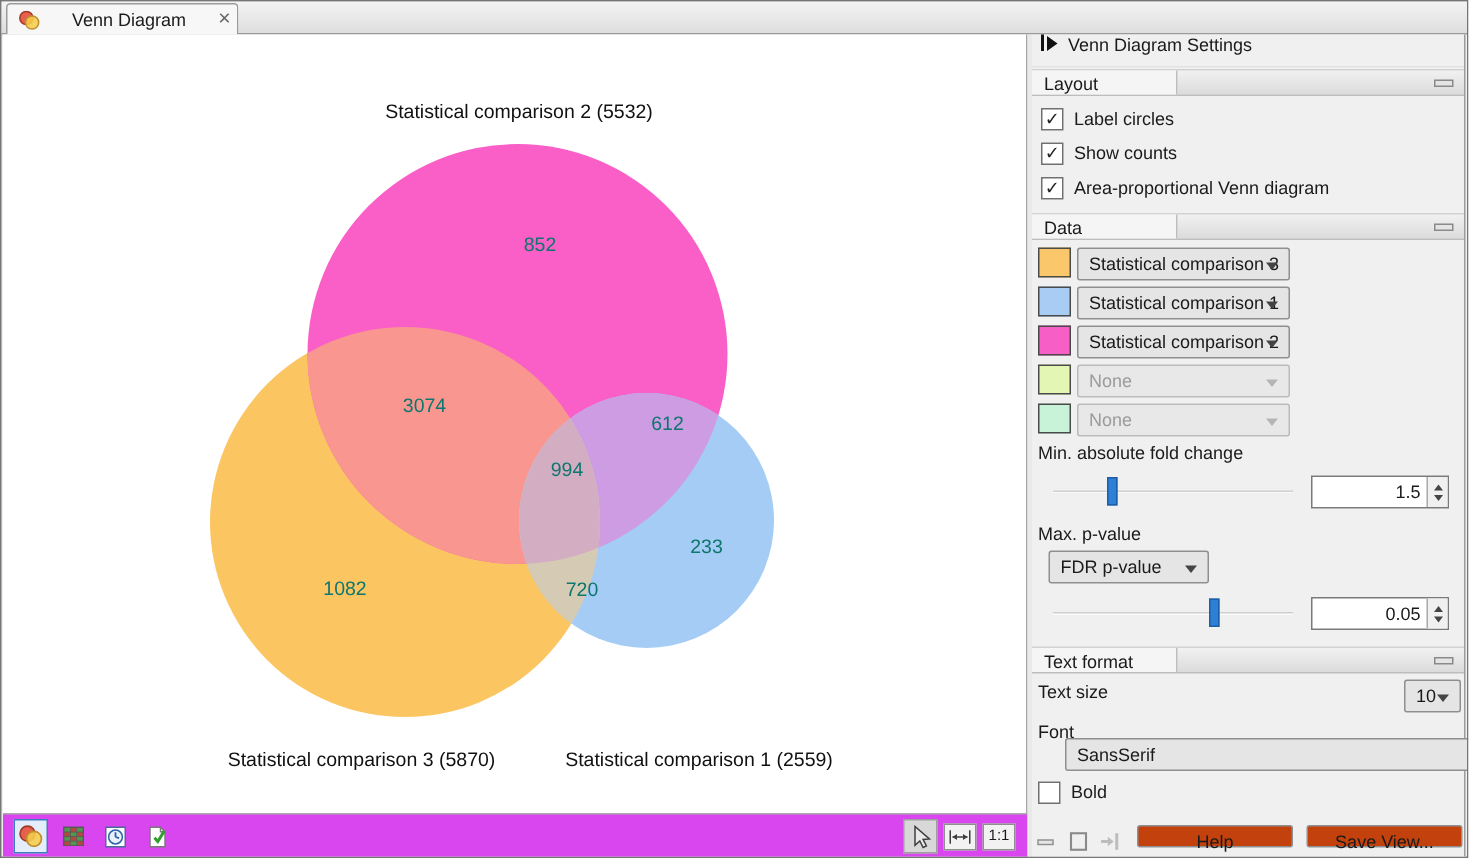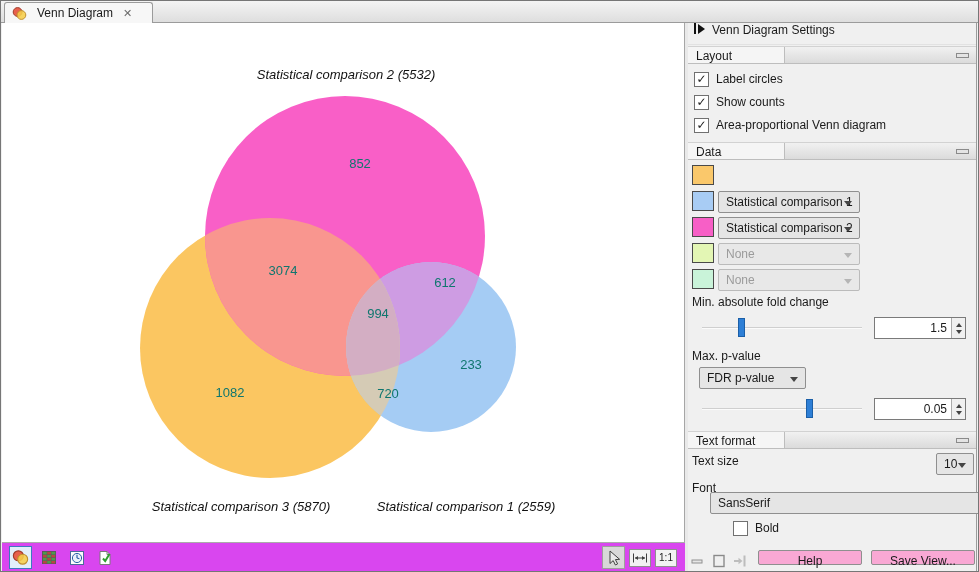--- a/index.html
+++ b/index.html
@@ -4,29 +4,29 @@
 <style>
   * { margin:0; padding:0; box-sizing:border-box; }
   html,body { width:979px; height:572px; }
   body { font-family:"Liberation Sans","DejaVu Sans",sans-serif; font-size:12px; color:#1a1a1a; }
   #app { position:relative; width:979px; height:572px; background:#F0F0F0; border:1px solid #767676; overflow:hidden; }
 
   
   #tabbar { position:absolute; left:0; top:0; width:100%; height:22px;
             background:linear-gradient(#F4F4F4,#DEDEDE); border-bottom:1px solid #9B9B9B; }
   .tab { position:absolute; left:3px; top:1px; height:21px; display:flex; align-items:center;
-         gap:10px; padding:0 20px 0 7px; background:#F7F7F7; border:1px solid #9B9B9B; border-bottom:none;
+         gap:21px; padding:0 4px 0 7px; background:#F7F7F7; border:1px solid #9B9B9B; border-bottom:none;
          border-radius:3px 3px 0 0; }
   .tab .close { color:#6b6b6b; font-size:11px; line-height:11px; cursor:default; }
 
   
   #main { position:absolute; left:1px; top:22px; width:683px; height:519px; background:#fff;
           border-right:1px solid #A6A6A6; }
   #main svg.venn { position:absolute; left:0; top:0; }
-  .vlabel { position:absolute; transform:translate(-50%,-50%); font-size:13px; color:#111; white-space:nowrap;font-style:italic; }
+  .vlabel { position:absolute; transform:translate(-50%,-50%); font-size:13px; color:#111; white-space:nowrap; }
   .vcount { position:absolute; transform:translate(-50%,-50%); font-size:13px; color:#0f766e; }
 
   
   #statusbar { position:absolute; left:1px; top:541px; width:683px; height:30px; background:#d946ef;
                border-top:1px solid #ABABAB; display:flex; align-items:center; }
   .sb-left { display:flex; gap:5px; margin-left:7px; }
   .sb-right { margin-left:auto; display:flex; gap:4px; align-items:center; margin-right:8px; }
   .icon-btn { width:23px; height:23px; display:flex; align-items:center; justify-content:center;
               border:1px solid transparent; }
   .icon-btn.sel-blue { border:1px solid #3D7BBF; background:#E3EEFA; }
@@ -69,21 +69,21 @@
   .slider .thumb { position:absolute; top:1px; width:7px; height:19px; background:#2E7FD6; border:1px solid #1B5FA8; }
   .spinner { position:absolute; left:186px; width:92px; height:22px; background:#fff; border:1px solid #7A7A7A;
              display:flex; align-items:center; }
   .spinner .val { flex:1; text-align:right; padding-right:4px; }
   .spinner .btns { width:14px; height:100%; border-left:1px solid #ABABAB; background:#F0F0F0;
                    display:flex; flex-direction:column; align-items:center; justify-content:center; gap:3px; }
   .tri-up { width:0; height:0; border-left:3.5px solid transparent; border-right:3.5px solid transparent;
             border-bottom:4px solid #444; }
   .tri-dn { width:0; height:0; border-left:3.5px solid transparent; border-right:3.5px solid transparent;
             border-top:4px solid #444; }
-  .btn { position:absolute; height:15px; background:#f9a8d4; border:1px solid #8F8F8F; border-radius:2px;
+  .btn { position:absolute; height:15px; background:#c2410c; border:1px solid #8F8F8F; border-radius:2px;
          text-align:center; padding-top:3px; }
   #panel-footer-icons { position:absolute; left:3px; top:530px; display:flex; gap:7px; align-items:center; }
 </style>
 </head>
 <body>
 
 <div id="app">
 
   <div id="tabbar">
     <div class="tab">
@@ -224,20 +224,24 @@
       <span class="checkbox">✓</span>
       <span>Area-proportional Venn diagram</span>
     </div>
 
     <div class="band" style="top:119px;">
       <span class="band-tab">Data</span>
       <span class="min-icon"></span>
     </div>
 
     <span class="swatch" style="top: 142px; background: rgb(250, 200, 107);"></span>
+    <div class="combo" style="left:30px; top:142px; width:142px;">
+      <span>Statistical comparison 3</span>
+        <span class="chev"></span>
+    </div>
     <span class="swatch" style="top: 168px; background: rgb(168, 204, 244);"></span>
     <div class="combo" style="left:30px; top:168px; width:142px;">
       <span>Statistical comparison 1</span>
         <span class="chev"></span>
     </div>
     <span class="swatch" style="top: 194px; background: rgb(247, 95, 198);"></span>
     <div class="combo" style="left:30px; top:194px; width:142px;">
       <span>Statistical comparison 2</span>
         <span class="chev"></span>
     </div>
@@ -289,21 +293,21 @@
     <span class="plabel" style="top:419px;margin-top:12px;">Text size</span>
     <div class="combo" style="left:248px; top:430px; width:38px;">
       <span>10</span>
         <span class="chev"></span>
     </div>
     <span class="plabel" style="top:458px;">Font</span>
     <div class="combo" style="left:2px; top:469px; width:284px;margin-left:20px;">
       <span>SansSerif</span>
         <span class="chev"></span>
     </div>
-    <div class="check-row" style="top:496px; left:4px;margin-left:41px;">
+    <div class="check-row" style="top:496px; left:4px;">
       <span class="checkbox"></span>
       <span>Bold</span>
     </div>
 
     <div id="panel-footer-icons">
       <svg width="14" height="16" viewBox="0 0 14 16">
         <rect x="1" y="7" width="10" height="3" fill="#E6E6E6" stroke="#909090"></rect>
       </svg>
       <svg width="14" height="16" viewBox="0 0 14 16">
         <rect x="2" y="2.5" width="10" height="11" fill="none" stroke="#8A8A8A" stroke-width="1.4"></rect>

